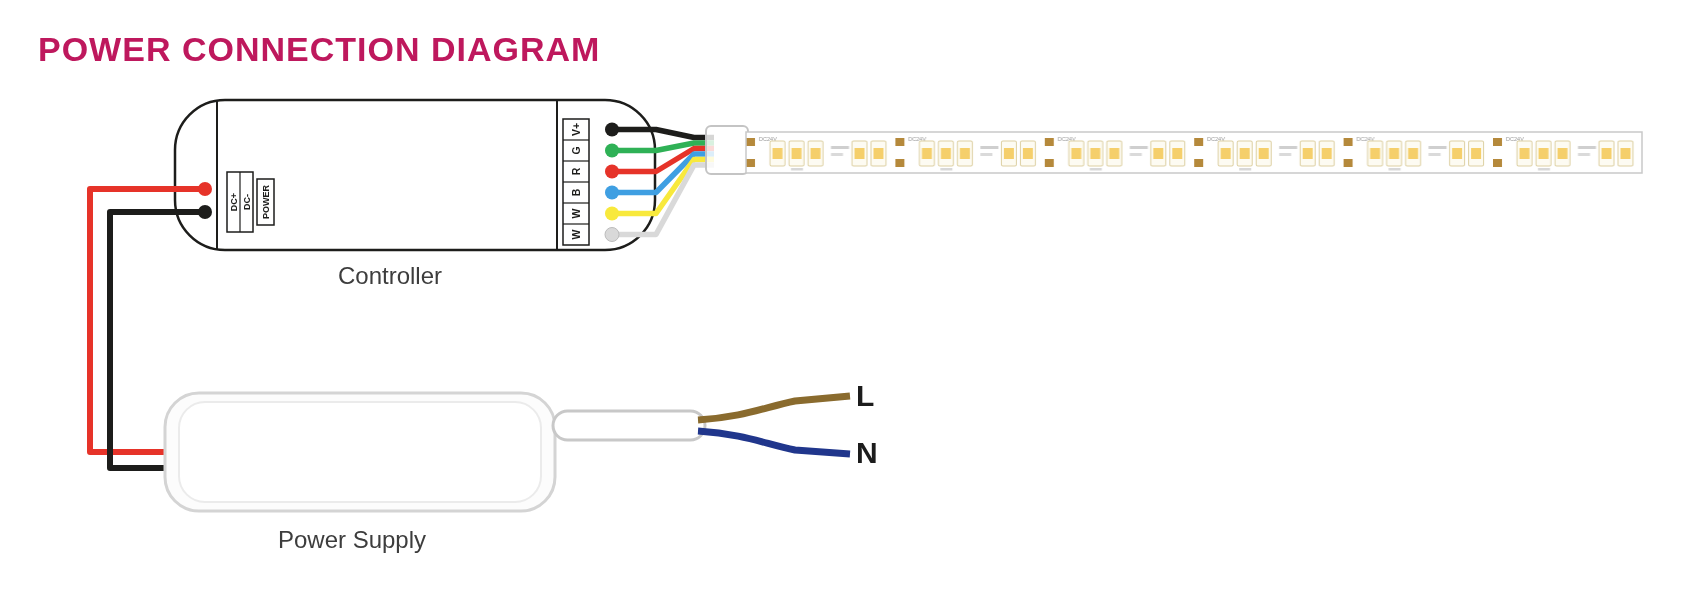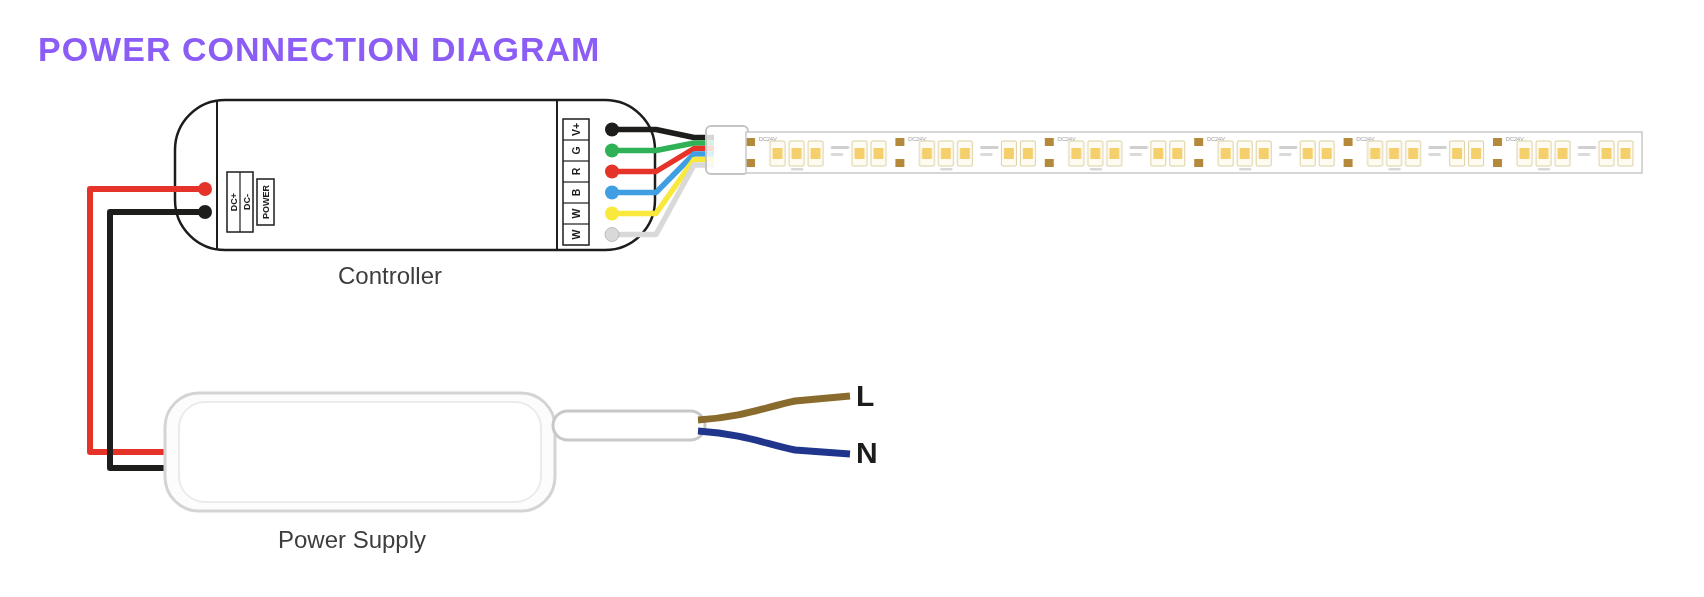--- a/index.html
+++ b/index.html
@@ -1,20 +1,20 @@
 <!DOCTYPE html>
 <html><head>
 <meta charset="utf-8">
 <style>
   html,body{margin:0;padding:0;background:#ffffff;}
   body{font-family:"Liberation Sans",sans-serif;}
   .stage{position:relative;width:1704px;height:597px;background:#ffffff;overflow:hidden;}
   .title{
     position:absolute;left:38px;top:30px;margin:0;
-    font-size:34px;font-weight:800;letter-spacing:1px;color:#8b5cf6;
+    font-size:34px;font-weight:800;letter-spacing:1px;color:#be185d;
     font-family:"Liberation Sans",sans-serif;
   }
   svg.canvas{position:absolute;left:0;top:0;}
   svg text{font-family:"Liberation Sans",sans-serif;}
   .component-label{font-size:24px;fill:#3d3d3d;}
   .mains-label{font-size:30px;font-weight:600;fill:#1c1c1c;}
   .terminal-letter{font-size:10.5px;font-weight:600;fill:#1d1d1b;}
   .tiny-label{font-size:9px;font-weight:600;fill:#1d1d1b;}
 </style>
 </head>

